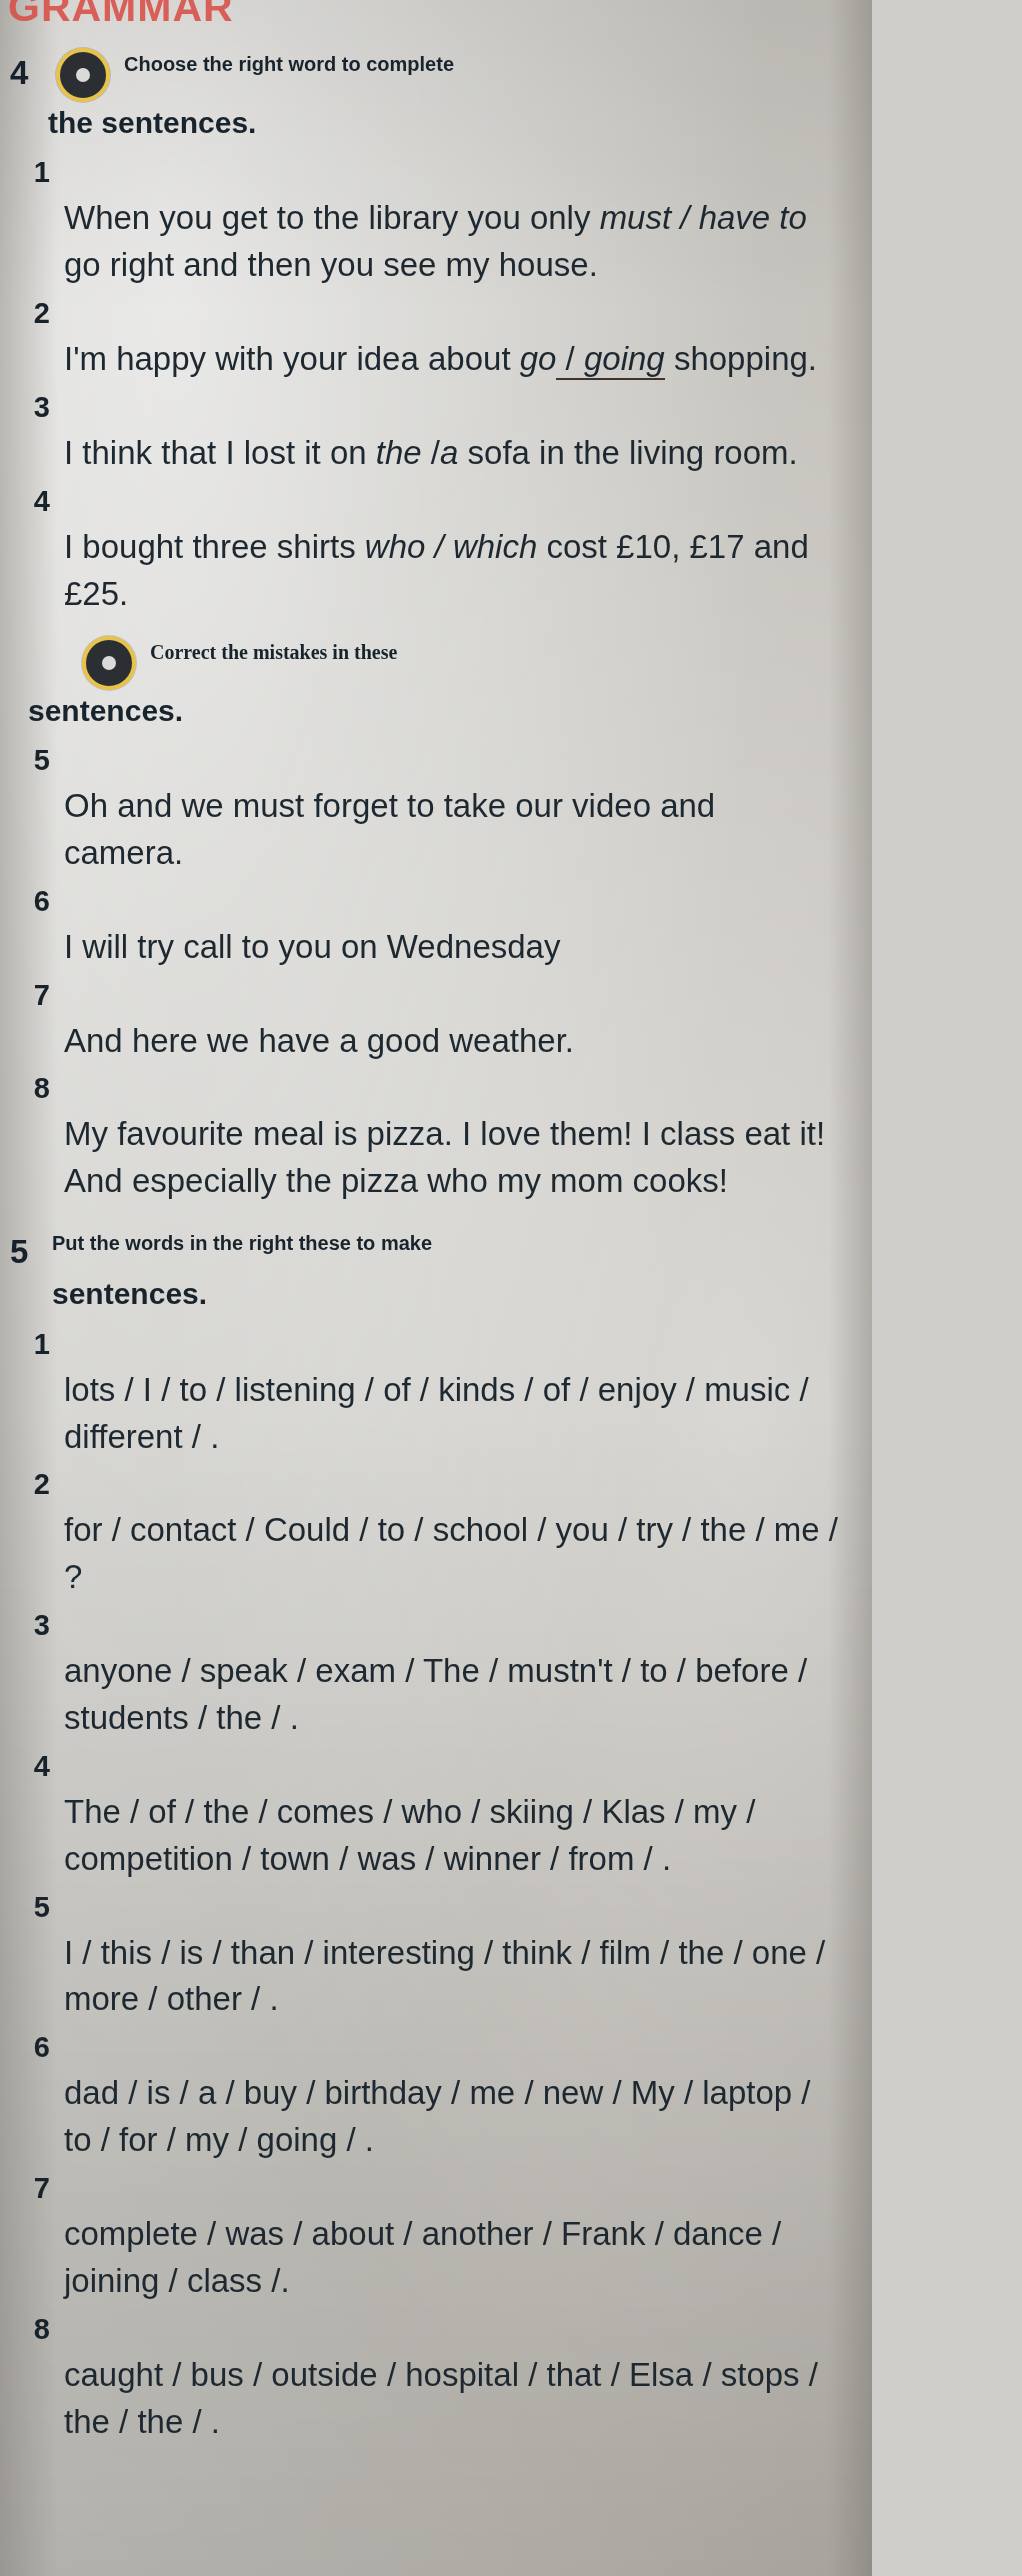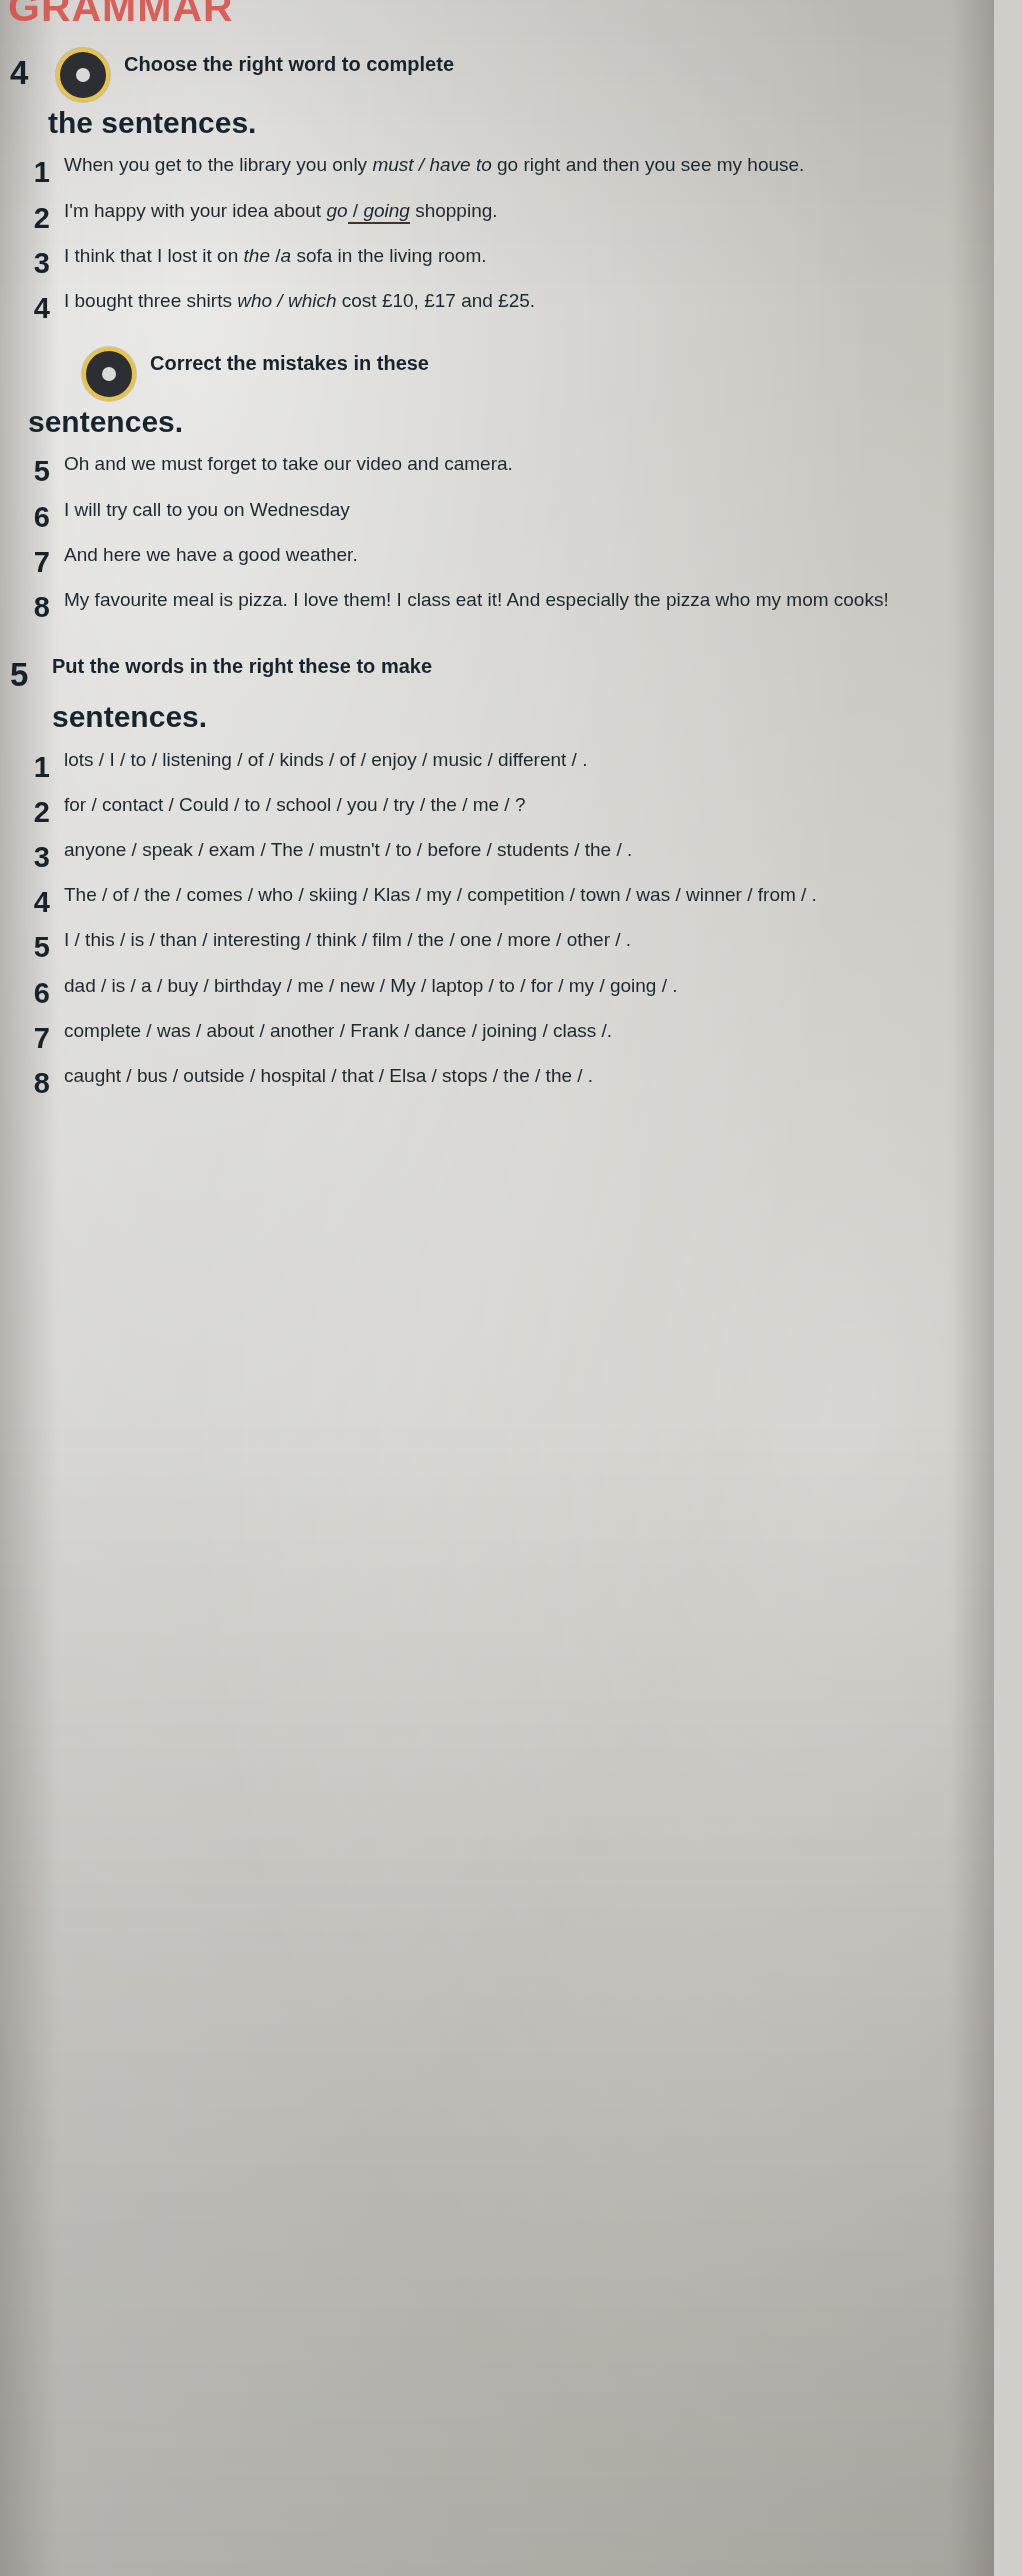--- a/index.html
+++ b/index.html
@@ -5,21 +5,21 @@
   html, body {
     margin: 0;
     padding: 0;
     background: #cfcecb;
   }
   body {
     font-family: "Liberation Sans", sans-serif;
   }
   .page {
     position: relative;
-    width: 994px;
+    width: 872px;
     height: 2576px;
     overflow: hidden;
     background:
       radial-gradient(ellipse at 20% 10%, rgba(255,255,255,0.55), rgba(255,255,255,0) 60%),
       radial-gradient(ellipse at 85% 55%, rgba(255,255,255,0.35), rgba(255,255,255,0) 55%),
       linear-gradient(100deg, #d6d5d1 0%, #cdccc8 25%, #c9c8c3 48%, #c6c3bd 70%, #bdbab4 100%);
   }
   
   .page::after {
     content: "";
@@ -141,23 +141,24 @@
     width: 40px;
     text-align: right;
     padding-right: 14px;
     font-size: 29px;
     font-weight: bold;
     color: #17222a;
     line-height: 1.42;
   }
   .item-text {
     flex: 1 1 auto;
-    font-size: 19px;
+    font-size: 33px;
     line-height: 1.42;
     color: #1d2830;
+    margin-top: 43px;
   }
   .item-text em {
     font-style: italic;
   }
   .underline-word {
     border-bottom: 2px solid #40342a;
     padding-bottom: 1px;
   }
   .sec-gap { height: 18px; }
 </style>
@@ -201,21 +202,21 @@
         </li>
         <li class="item">
           <div class="item-num">4</div>
           <div class="item-text">
             <span>I bought three shirts </span><em>who / which</em><span> cost £10, £17 and £25.</span>
           </div>
         </li>
       </ol>
 
       <div class="sec-gap"></div>
-      <div class="ex-head" style="margin-left:26px;">
+      <div class="ex-head" style="margin-left:26px;font-family:Liberation Serif, serif;">
         <div class="ex-num blank">&nbsp;</div>
         <div class="headphone"></div>
         <div class="ex-head-text">Correct the mistakes in these</div>
       </div>
       <div class="ex-head-cont" style="margin-left:18px;">sentences.</div>
 
       <ol class="items" style="margin-top:10px;">
         <li class="item">
           <div class="item-num">5</div>
           <div class="item-text">Oh and we must forget to take our video and camera.</div>

